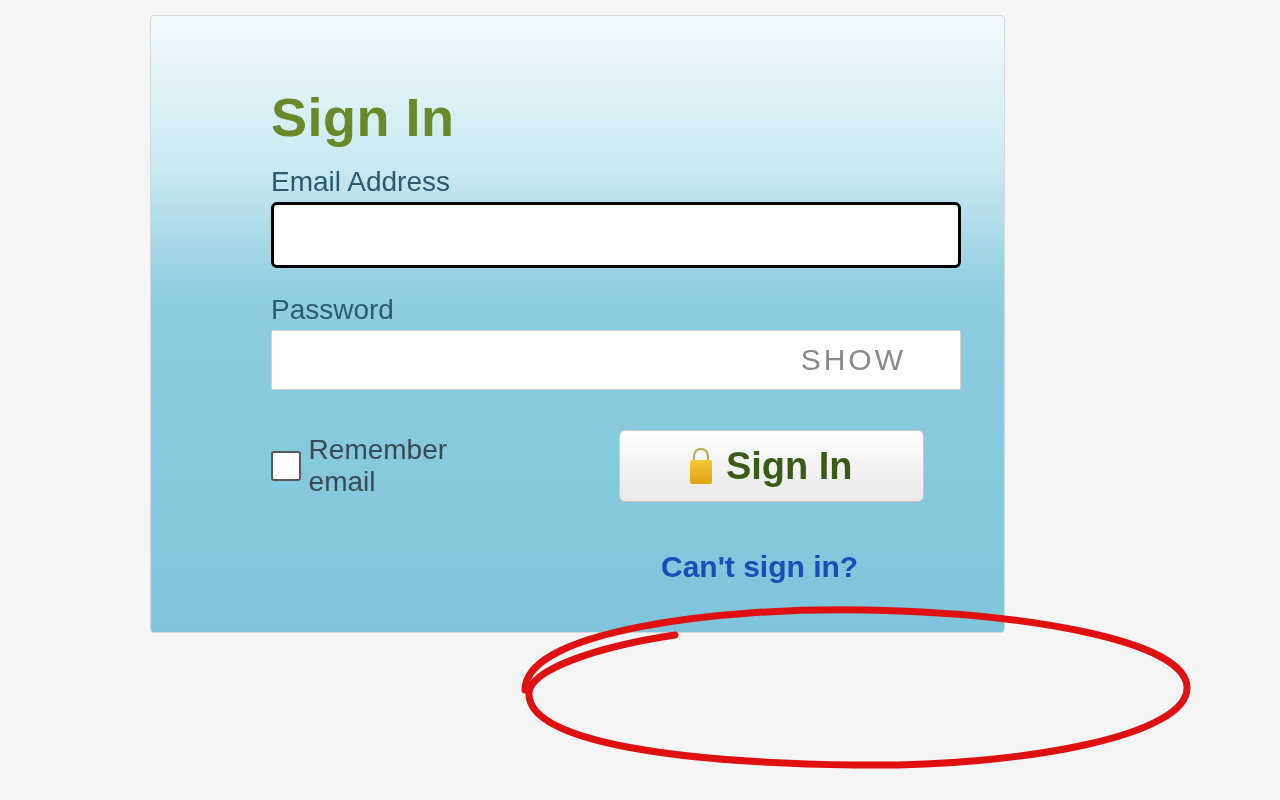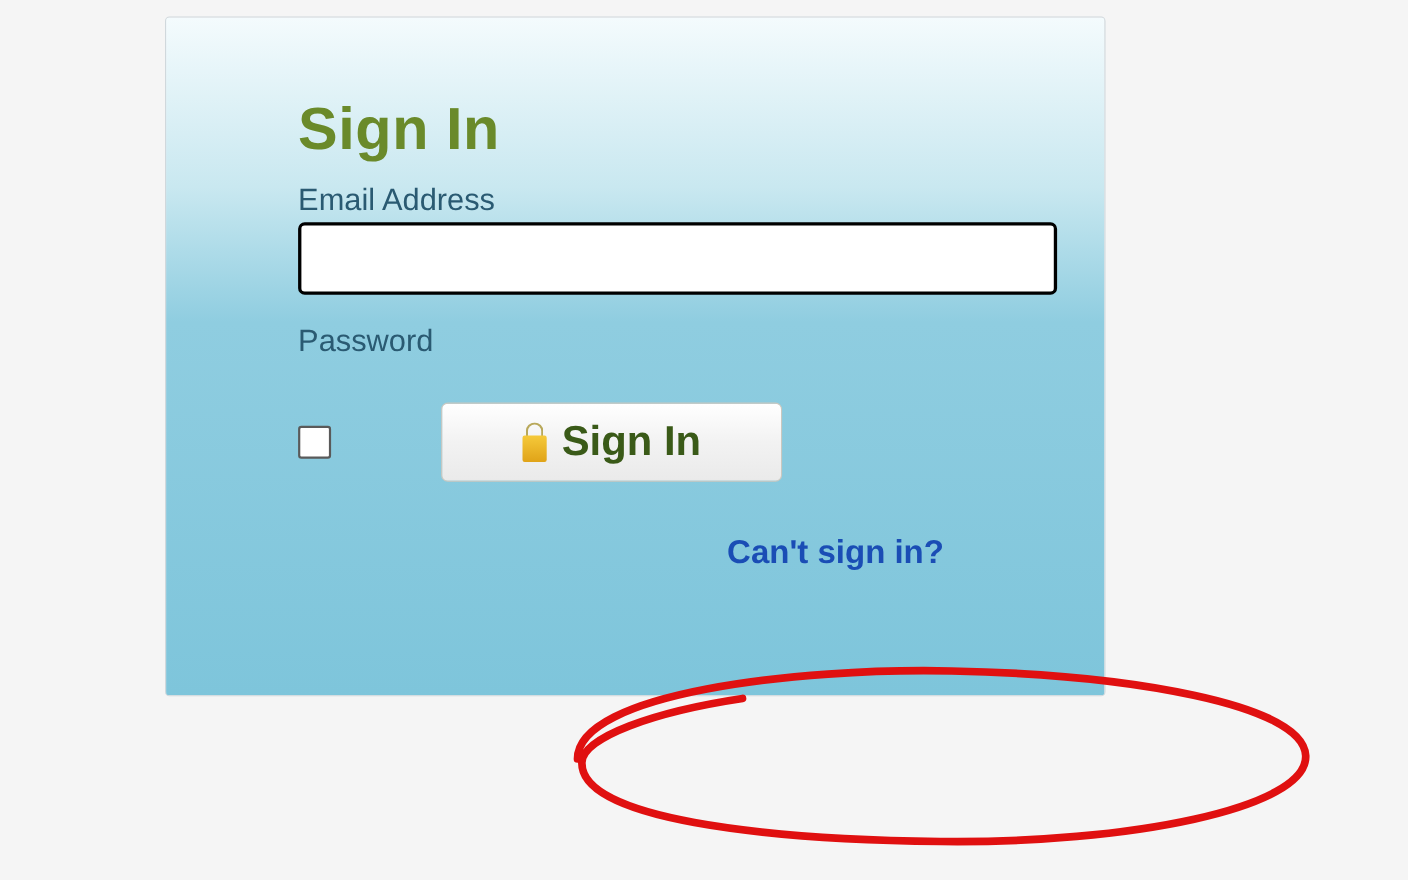--- a/index.html
+++ b/index.html
@@ -166,24 +166,29 @@
 
 <div class="signin-card">
   <h1 class="title">Sign In</h1>
 
   <label class="label">Email Address</label>
   <div class="input-wrap">
     <input type="text" class="text-input" value="" style="">
   </div>
 
   <label class="label">Password</label>
+  <div class="input-wrap">
+    <input type="password" class="text-input pw" value="" style="">
+    <button class="show-btn">SHOW</button>
+  </div>
 
   <div class="actions-row">
     <div class="remember-wrap">
       <div class="remember-box"></div>
+      <span class="remember-label">Remember email</span>
     </div>
     <button class="signin-button">
       <span class="lock-icon">
         <span class="lock-shackle"></span>
         <span class="lock-body"></span>
       </span>
       <span class="signin-button-label">Sign In</span>
     </button>
   </div>
 

